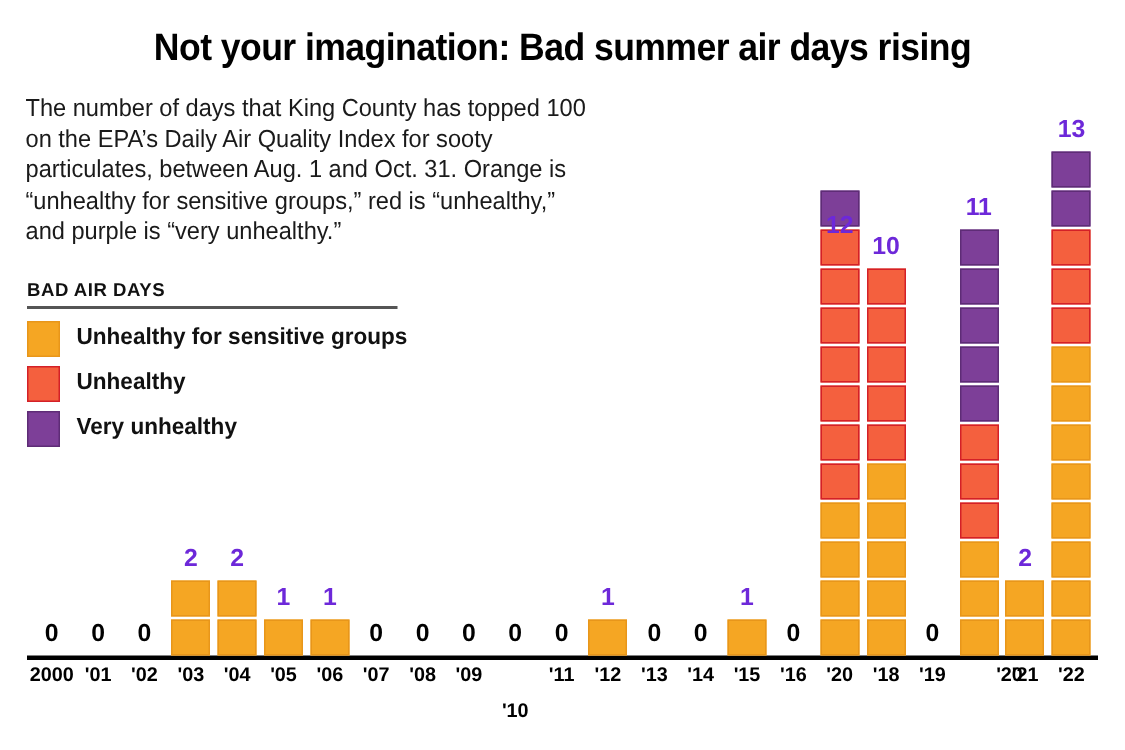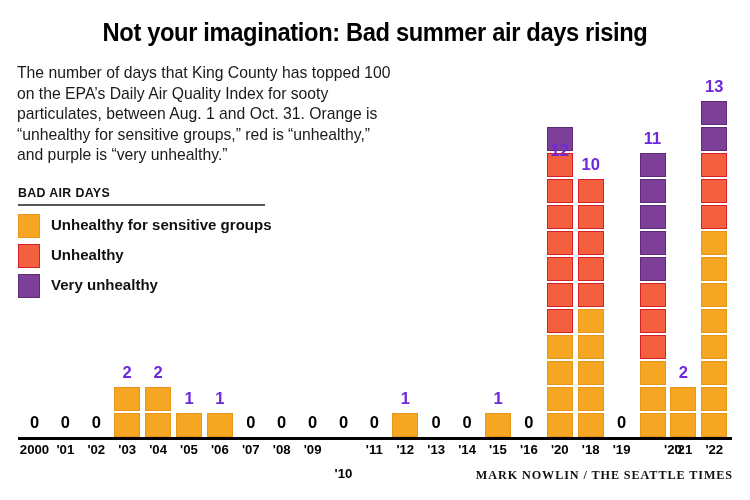--- a/index.html
+++ b/index.html
@@ -335,15 +335,14 @@
         <div class="cell orange"></div>
         <div class="cell red"></div>
         <div class="cell red"></div>
         <div class="cell red"></div>
         <div class="cell purple"></div>
         <div class="cell purple"></div>
       </div>
       <div class="bar-value" style="left: 694.3px; top: 77px;">13</div>
     </div>
 
-  <div class="byline">MARK NOWLIN / THE SEATTLE TIMES</div>
 
 </div>
 
 </body></html>

